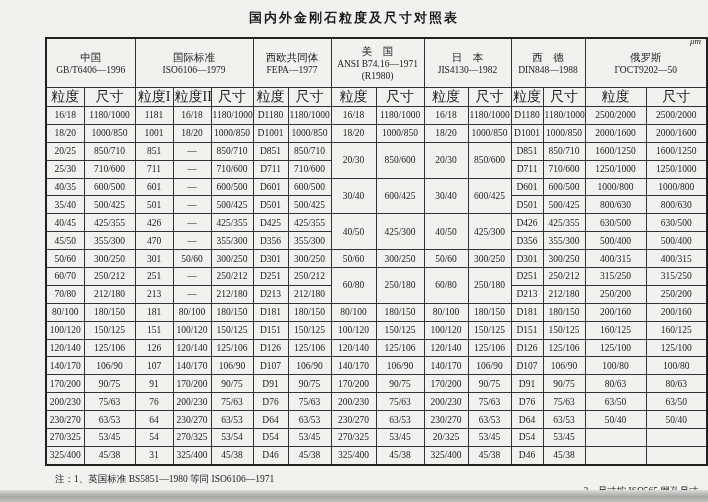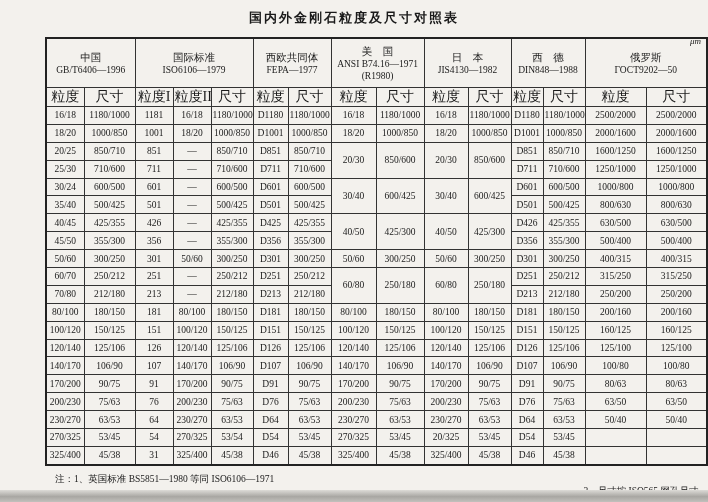--- a/index.html
+++ b/index.html
@@ -202,21 +202,21 @@
           <td>—</td>
           <td>710/600</td>
           <td>D711</td>
           <td>710/600</td>
           <td>D711</td>
           <td>710/600</td>
           <td>1250/1000</td>
           <td>1250/1000</td>
         </tr>
         <tr>
-          <td>30/24</td>
+          <td>40/35</td>
           <td>600/500</td>
           <td>601</td>
           <td>—</td>
           <td>600/500</td>
           <td>D601</td>
           <td>600/500</td>
           <td rowspan="2">30/40</td>
           <td rowspan="2">600/425</td>
           <td rowspan="2">30/40</td>
           <td rowspan="2">600/425</td>
@@ -251,21 +251,21 @@
           <td rowspan="2">40/50</td>
           <td rowspan="2">425/300</td>
           <td>D426</td>
           <td>425/355</td>
           <td>630/500</td>
           <td>630/500</td>
         </tr>
         <tr>
           <td>45/50</td>
           <td>355/300</td>
-          <td>356</td>
+          <td>470</td>
           <td>—</td>
           <td>355/300</td>
           <td>D356</td>
           <td>355/300</td>
           <td>D356</td>
           <td>355/300</td>
           <td>500/400</td>
           <td>500/400</td>
         </tr>
         <tr>

